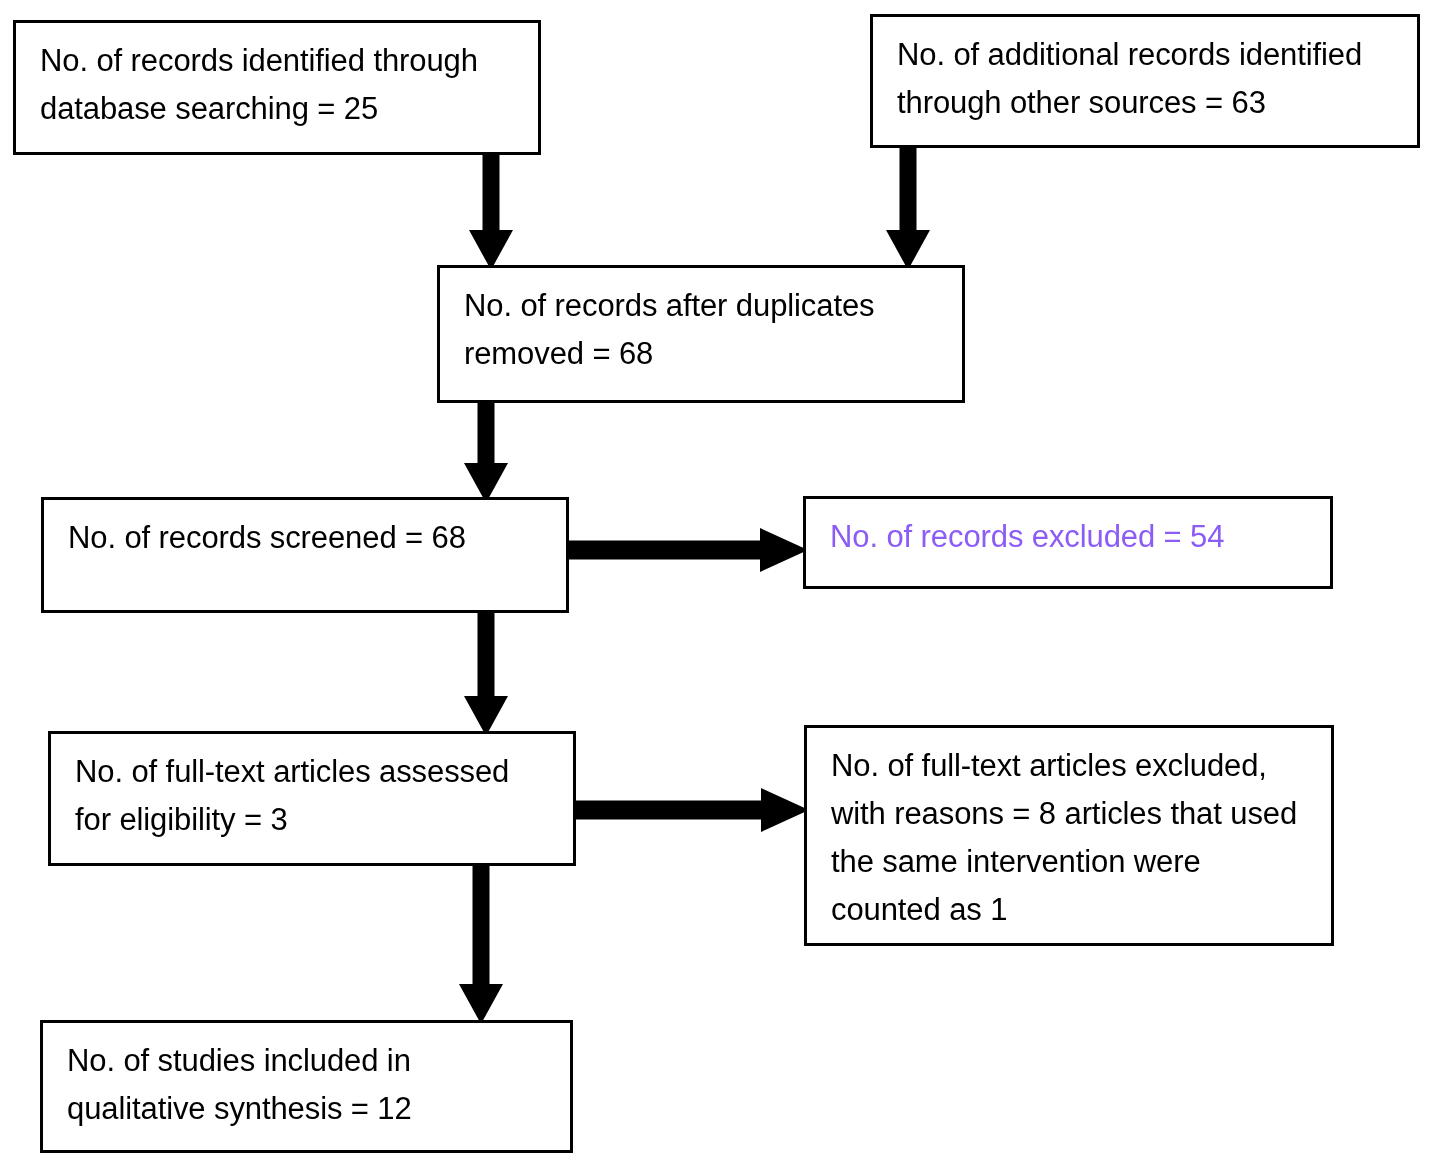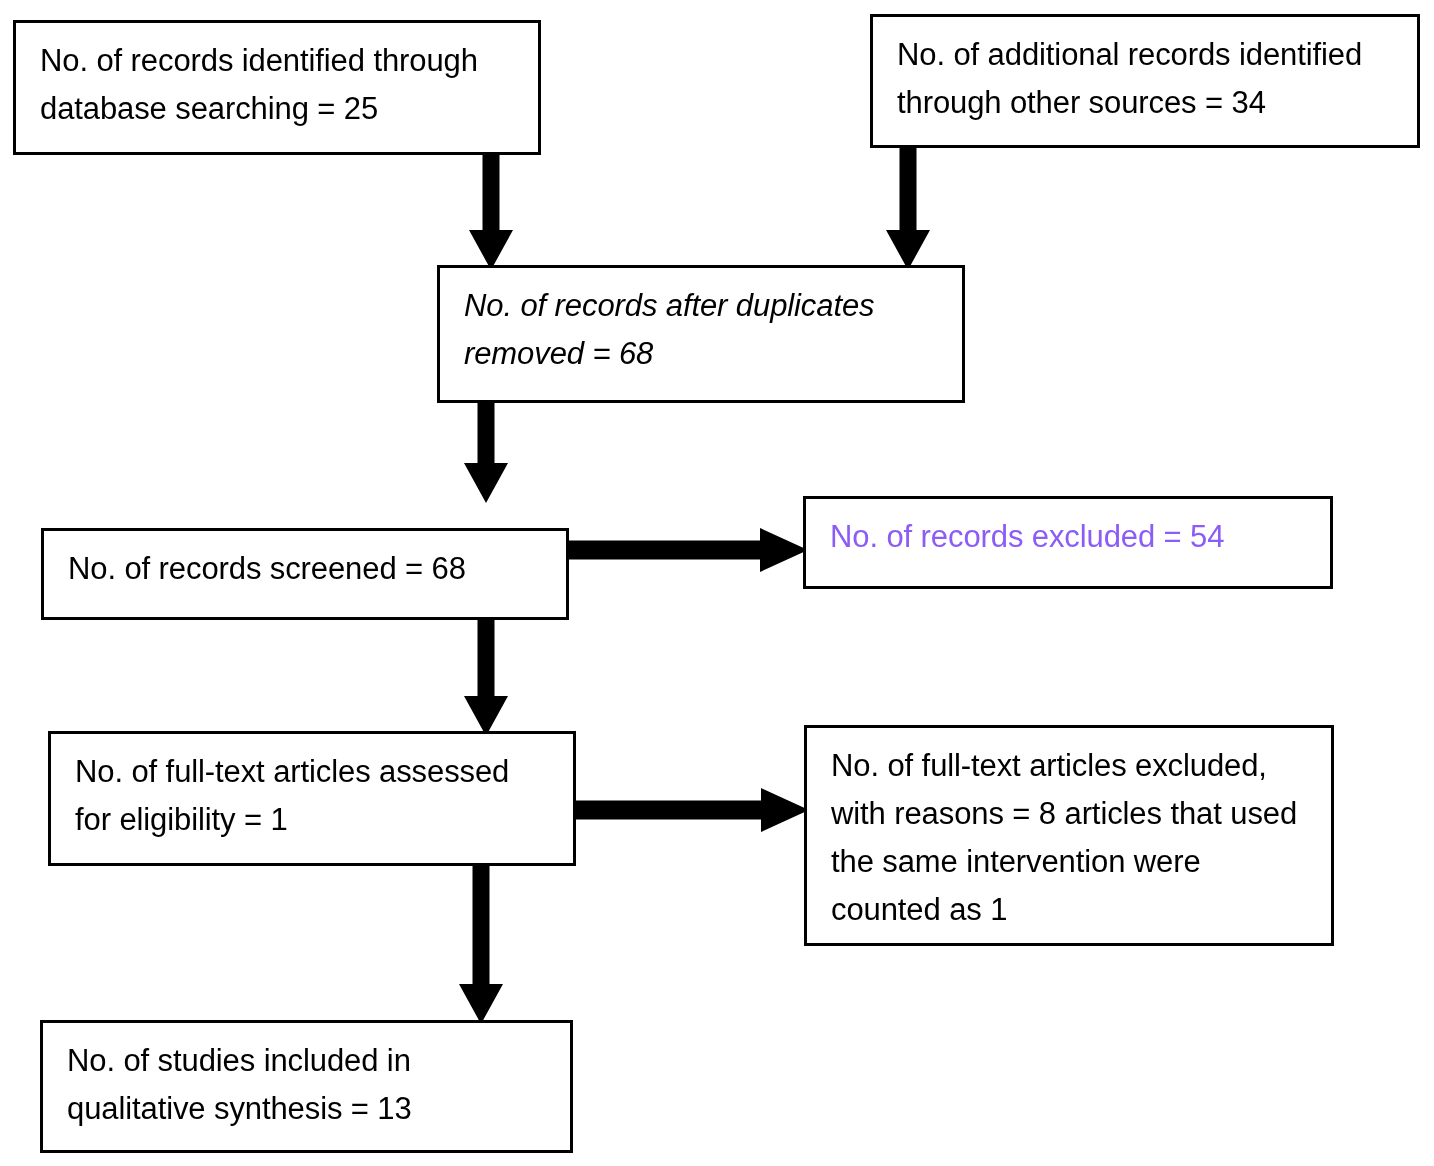--- a/index.html
+++ b/index.html
@@ -79,39 +79,39 @@
       <svg width="46" height="162" viewBox="0 0 46 162">
         <path d="M14.5,0 L31.5,0 L31.5,122 L45,122 L23,162 L1,122 L14.5,122 Z" fill="#000000"></path>
       </svg>
     </div>
     <div class="flow-box" style="left: 13px; top: 20px; width: 528px; height: 135px; border-color: rgb(0, 0, 0);">
       <span class="box-text" style="color: rgb(0, 0, 0);">No. of records identified through
 database searching = 25</span>
     </div>
     <div class="flow-box" style="left: 870px; top: 14px; width: 550px; height: 134px; border-color: rgb(0, 0, 0);">
       <span class="box-text" style="color: rgb(0, 0, 0);">No. of additional records identified
-through other sources = 34</span>
+through other sources = 63</span>
     </div>
-    <div class="flow-box" style="left: 437px; top: 265px; width: 528px; height: 138px; border-color: rgb(0, 0, 0); font-style: italic;">
+    <div class="flow-box" style="left: 437px; top: 265px; width: 528px; height: 138px; border-color: rgb(0, 0, 0);">
       <span class="box-text" style="color: rgb(0, 0, 0);">No. of records after duplicates
 removed = 68</span>
     </div>
-    <div class="flow-box" style="left: 41px; top: 497px; width: 528px; height: 92px; border-color: rgb(0, 0, 0); margin-top: 31px;">
+    <div class="flow-box" style="left: 41px; top: 497px; width: 528px; height: 116px; border-color: rgb(0, 0, 0);">
       <span class="box-text" style="color: rgb(0, 0, 0);">No. of records screened = 68</span>
     </div>
     <div class="flow-box" style="left: 803px; top: 496px; width: 530px; height: 93px; border-color: rgb(0, 0, 0);">
       <span class="box-text" style="color: #8b5cf6;">No. of records excluded = 54</span>
     </div>
     <div class="flow-box" style="left: 48px; top: 731px; width: 528px; height: 135px; border-color: rgb(0, 0, 0);">
       <span class="box-text" style="color: rgb(0, 0, 0);">No. of full-text articles assessed
-for eligibility = 1</span>
+for eligibility = 3</span>
     </div>
     <div class="flow-box" style="left: 804px; top: 725px; width: 530px; height: 221px; border-color: rgb(0, 0, 0);">
       <span class="box-text" style="color: rgb(0, 0, 0);">No. of full-text articles excluded,
 with reasons = 8 articles that used
 the same intervention were
 counted as 1</span>
     </div>
     <div class="flow-box" style="left: 40px; top: 1020px; width: 533px; height: 133px; border-color: rgb(0, 0, 0);">
       <span class="box-text" style="color: rgb(0, 0, 0);">No. of studies included in
-qualitative synthesis = 13</span>
+qualitative synthesis = 12</span>
     </div>
   </div>
 
 </body></html>

